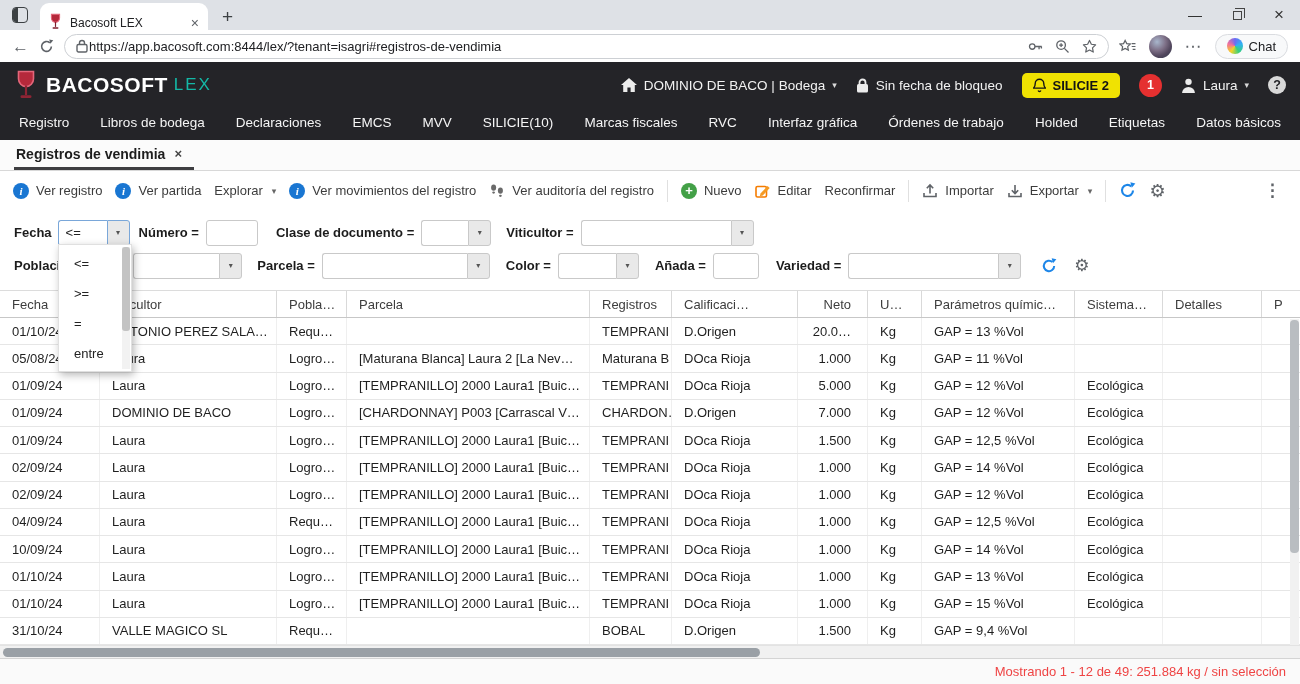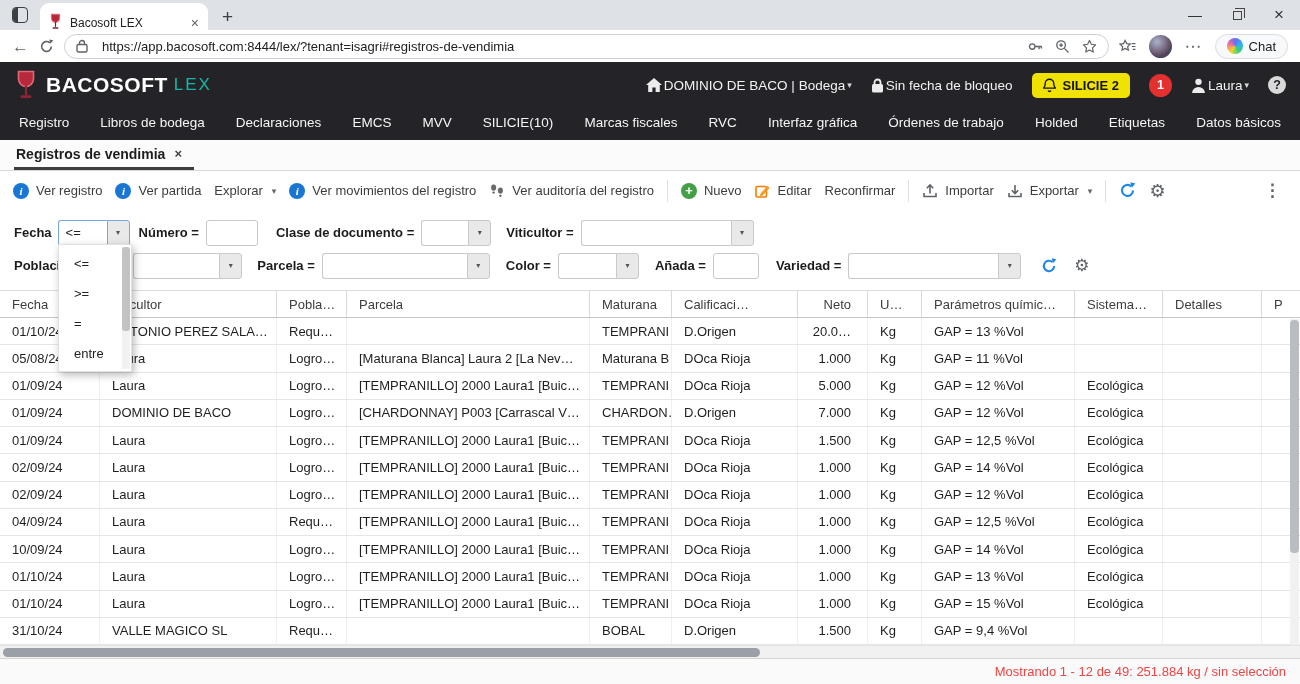--- a/index.html
+++ b/index.html
@@ -14,35 +14,35 @@
   .btab .title{font-size:12px;color:#202124;flex:1;white-space:nowrap;overflow:hidden}
   .tabclose{font-size:14px;color:#5f6368;line-height:1;cursor:pointer}
   .newtab{font-size:19px;color:#3c4043;margin:0 0 4px 14px;cursor:pointer;line-height:1}
   .wincontrols{margin-left:auto;display:flex;align-self:flex-start;height:30px}
   .winbtn{width:42px;height:30px;display:flex;align-items:center;justify-content:center;font-size:14px;color:#333;cursor:pointer}
   .restore{width:9px;height:9px;border:1.3px solid #444;position:relative}
   .restore::before{content:'';position:absolute;top:-3.4px;left:1.8px;width:9px;height:9px;border-top:1.3px solid #444;border-right:1.3px solid #444}
 
   .urlrow{height:32px;background:#fff;display:flex;align-items:center;padding:0 12px;gap:10px}
   .navglyph{font-size:17px;color:#5f6368;cursor:pointer;line-height:1}
-  .urlpill{flex:1;max-width:1046px;height:25px;border:1px solid #cdd0d4;border-radius:13px;display:flex;align-items:center;padding:0 11px;gap:14px;background:#fff}
+  .urlpill{flex:1;max-width:1046px;height:25px;border:1px solid #cdd0d4;border-radius:13px;display:flex;align-items:center;padding:0 11px;gap:1px;background:#fff}
   .urltext{font-size:13px;color:#202124;flex:1;white-space:nowrap;overflow:hidden}
   .pillicons{display:flex;align-items:center;gap:12px}
   .chromeicons{display:flex;align-items:center;gap:13px}
   .avatar{width:23px;height:23px;border-radius:50%;background:radial-gradient(circle at 35% 30%,#a8b6cc,#7d6f86 40%,#53485e 65%,#31394d);cursor:pointer}
   .chatpill{height:25px;border:1px solid #dadce0;border-radius:13px;background:#f8f9fa;display:flex;align-items:center;gap:6px;padding:0 11px;cursor:pointer}
   .chatpill span{font-size:13px;color:#202124}
   .copilot{width:16px;height:16px;border-radius:50%;background:conic-gradient(#6b6bf5,#2fb1f5,#35d07f,#f5d327,#f2709b,#6b6bf5)}
 
   
   .appbar{height:46px;background:#242428;display:flex;align-items:center;padding:8px 14px}
   .brand{color:#fff;font-size:21px;font-weight:bold;letter-spacing:.5px;margin-left:8px}
   .brandlex{color:#14b8a6;font-size:17px;font-weight:400;letter-spacing:2px;margin-left:6px}
   .appbar-right{margin-left:auto;display:flex;align-items:center;gap:19px}
-  .hitem{display:flex;align-items:center;gap:2px;color:#f2f2f2;font-size:13.5px;cursor:pointer;white-space:nowrap}
+  .hitem{display:flex;align-items:center;gap:7px;color:#f2f2f2;font-size:13.5px;cursor:pointer;white-space:nowrap}
   .caret{font-size:9px;color:#d9d9d9}
   .silicie{background:#f0e202;color:#141414;font-weight:bold;font-size:13px;border-radius:5px;padding:5px 11px;display:flex;align-items:center;gap:7px;cursor:pointer}
   .redcount{width:23px;height:23px;border-radius:50%;background:#e53030;color:#fff;font-size:12.5px;font-weight:bold;display:flex;align-items:center;justify-content:center;cursor:pointer}
   .help{width:18px;height:18px;border-radius:50%;background:#d9d9d9;color:#242428;font-weight:bold;font-size:12.5px;display:flex;align-items:center;justify-content:center;cursor:pointer}
 
   .navbar{height:32px;background:#242428;display:flex;align-items:center;justify-content:space-between;padding:0 14px 4px}
   .nav-item{color:#f5f5f5;font-size:13.5px;padding:0 5px;white-space:nowrap;cursor:pointer}
 
   
   .doctabs{height:31px;background:#fbfbfb;border-bottom:1px solid #d8d8d8;display:flex;align-items:flex-end;padding-left:14px}
@@ -361,21 +361,21 @@
       </div>
     </div>
   </div>
 
   <div class="grid">
     <div class="gridhead">
         <div class="hcell c0">Fecha</div>
         <div class="hcell c1">Viticultor</div>
         <div class="hcell c2">Pobla…</div>
         <div class="hcell c3">Parcela</div>
-        <div class="hcell c4">Maturana</div>
+        <div class="hcell c4">Registros</div>
         <div class="hcell c5">Calificaci…</div>
         <div class="hcell c6">Neto</div>
         <div class="hcell c7">U…</div>
         <div class="hcell c8">Parámetros químic…</div>
         <div class="hcell c9">Sistema…</div>
         <div class="hcell c10">Detalles</div>
         <div class="hcell c11">P</div>
       </div>
     <div class="rows">
         <div class="trow">

